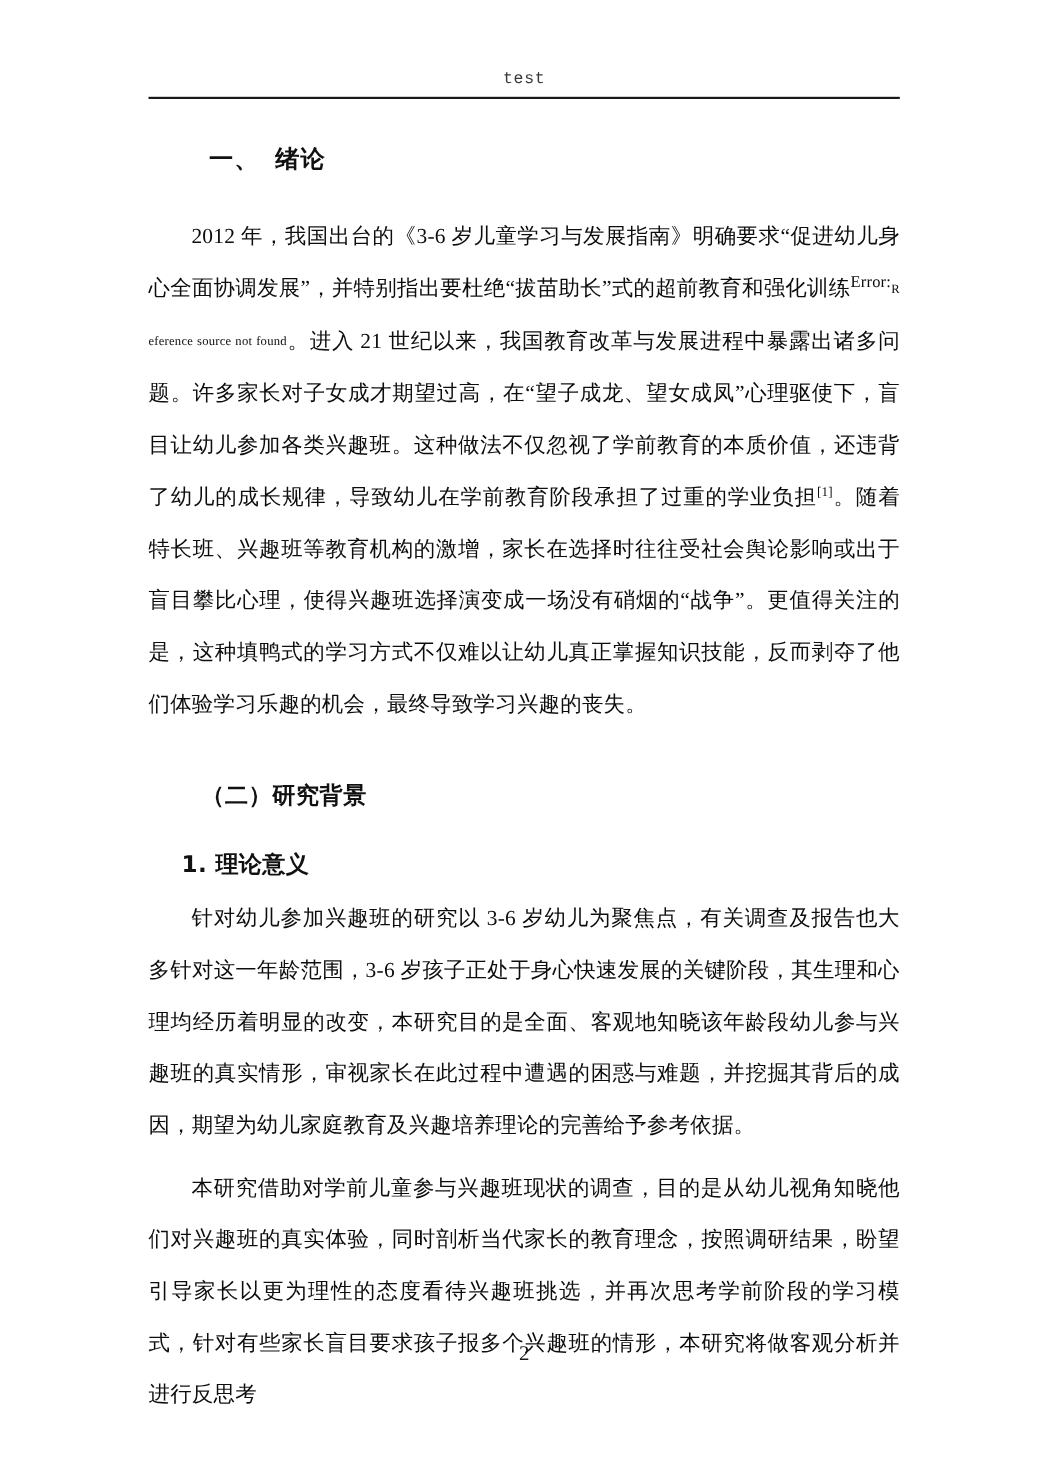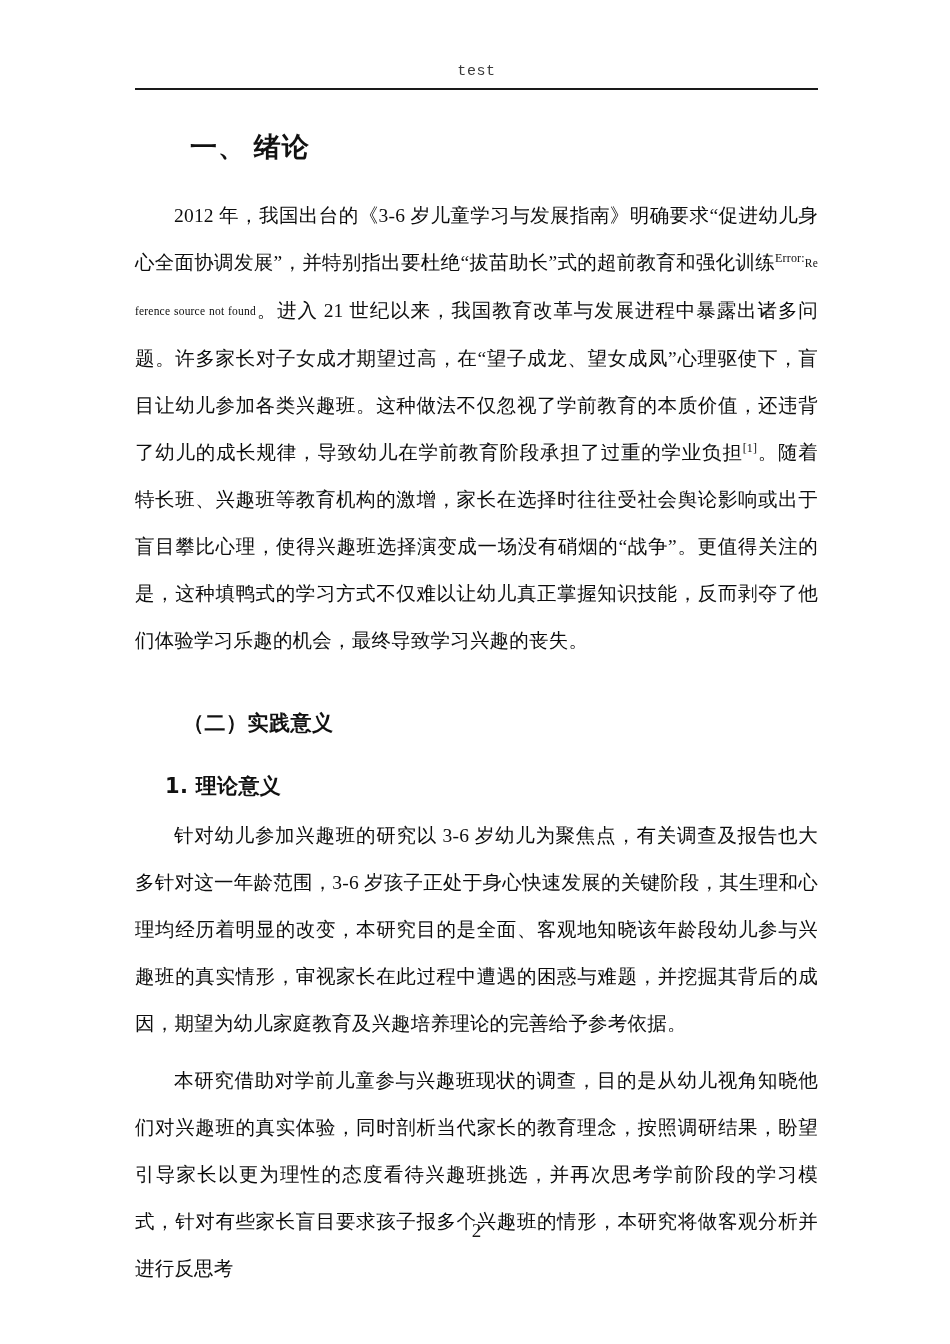--- a/index.html
+++ b/index.html
@@ -42,22 +42,22 @@
   
   .content {
     position: absolute;
     left: 135px;
     top: 108px;
     width: 683px;
   }
 
   
   h1.doc-h1 {
-    font-family: Liberation Serif, serif;
-    font-size: 27px;
+    font-family: Liberation Mono, monospace;
+    font-size: 22px;
     font-weight: bold;
     margin: 16px 0 0 0;
     padding-left: 55px;
     line-height: 46px;
     letter-spacing: 1px;
     color: #111111;
   }
   h2.doc-h2 {
     font-family: "DejaVu Sans", "Liberation Sans", sans-serif;
     font-size: 21px;
@@ -98,21 +98,21 @@
   p.body-par.first-par {
     margin-top: 22px;
   }
 
   sup.cite {
     font-size: 12px;
     vertical-align: super;
     line-height: 0;
   }
   sup.errref {
-    font-size: 12px;
+    font-size: 15px;
     vertical-align: super;
     line-height: 0;
     font-family: "Liberation Serif", "DejaVu Serif", serif;
   }
   .errref-inline {
     font-size: 11.5px;
     font-family: "Liberation Serif", "DejaVu Serif", serif;
     vertical-align: 2px;
   }
 
@@ -141,21 +141,21 @@
     <div class="header-rule"></div>
   </div>
 
   <div class="content">
 
     <h1 class="doc-h1">一、 绪论</h1>
 
 
     <p class="body-par first-par"><span>2012 年，我国出台的《3-6 岁儿童学习与发展指南》明确要求“促进幼儿身心全面协调发展”，并特别指出要杜绝“拔苗助长”式的超前教育和强化训练</span><sup class="errref">Error:</sup><span class="errref-inline">Reference source not found</span><span>。进入 21 世纪以来，我国教育改革与发展进程中暴露出诸多问题。许多家长对子女成才期望过高，在“望子成龙、望女成凤”心理驱使下，盲目让幼儿参加各类兴趣班。这种做法不仅忽视了学前教育的本质价值，还违背了幼儿的成长规律，导致幼儿在学前教育阶段承担了过重的学业负担</span><sup class="cite">[1]</sup><span>。随着特长班、兴趣班等教育机构的激增，家长在选择时往往受社会舆论影响或出于盲目攀比心理，使得兴趣班选择演变成一场没有硝烟的“战争”。更值得关注的是，这种填鸭式的学习方式不仅难以让幼儿真正掌握知识技能，反而剥夺了他们体验学习乐趣的机会，最终导致学习兴趣的丧失。</span></p>
 
-    <h2 class="doc-h2">（二）实践意义</h2>
+    <h2 class="doc-h2">（二）研究背景</h2>
 
     <h3 class="doc-h3">1. 理论意义</h3>
 
     <p class="body-par">针对幼儿参加兴趣班的研究以 3-6 岁幼儿为聚焦点，有关调查及报告也大多针对这一年龄范围，3-6 岁孩子正处于身心快速发展的关键阶段，其生理和心理均经历着明显的改变，本研究目的是全面、客观地知晓该年龄段幼儿参与兴趣班的真实情形，审视家长在此过程中遭遇的困惑与难题，并挖掘其背后的成因，期望为幼儿家庭教育及兴趣培养理论的完善给予参考依据。</p>
 
 
     <p class="body-par">本研究借助对学前儿童参与兴趣班现状的调查，目的是从幼儿视角知晓他们对兴趣班的真实体验，同时剖析当代家长的教育理念，按照调研结果，盼望引导家长以更为理性的态度看待兴趣班挑选，并再次思考学前阶段的学习模式，针对有些家长盲目要求孩子报多个兴趣班的情形，本研究将做客观分析并进行反思考</p>
 
   </div>
 

